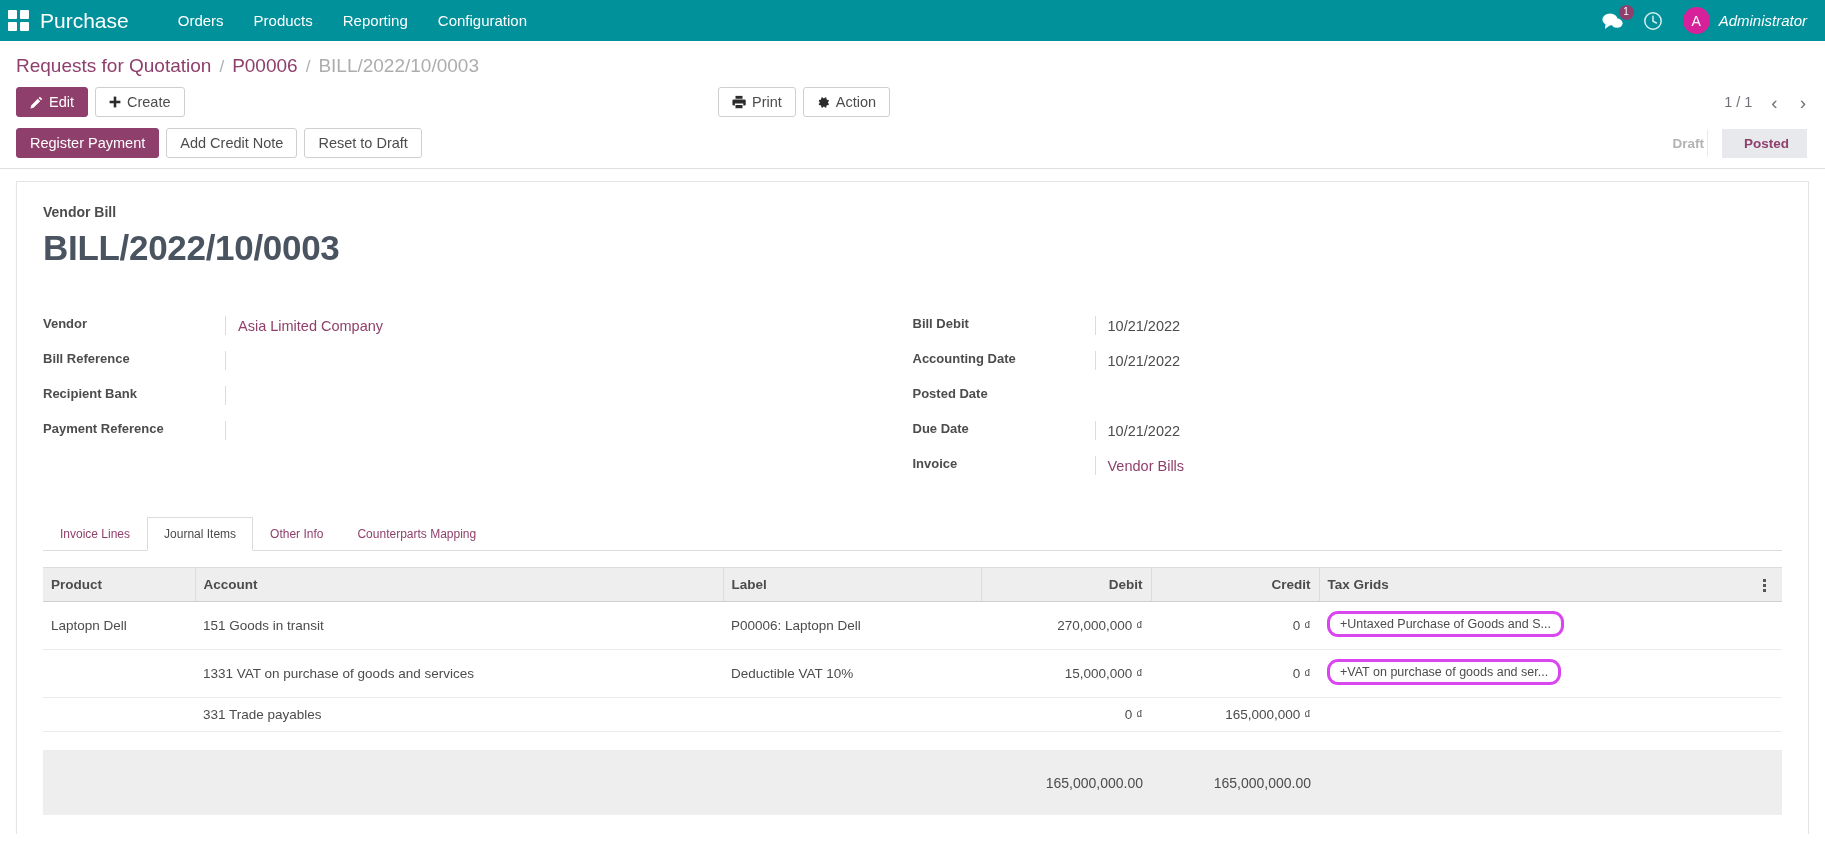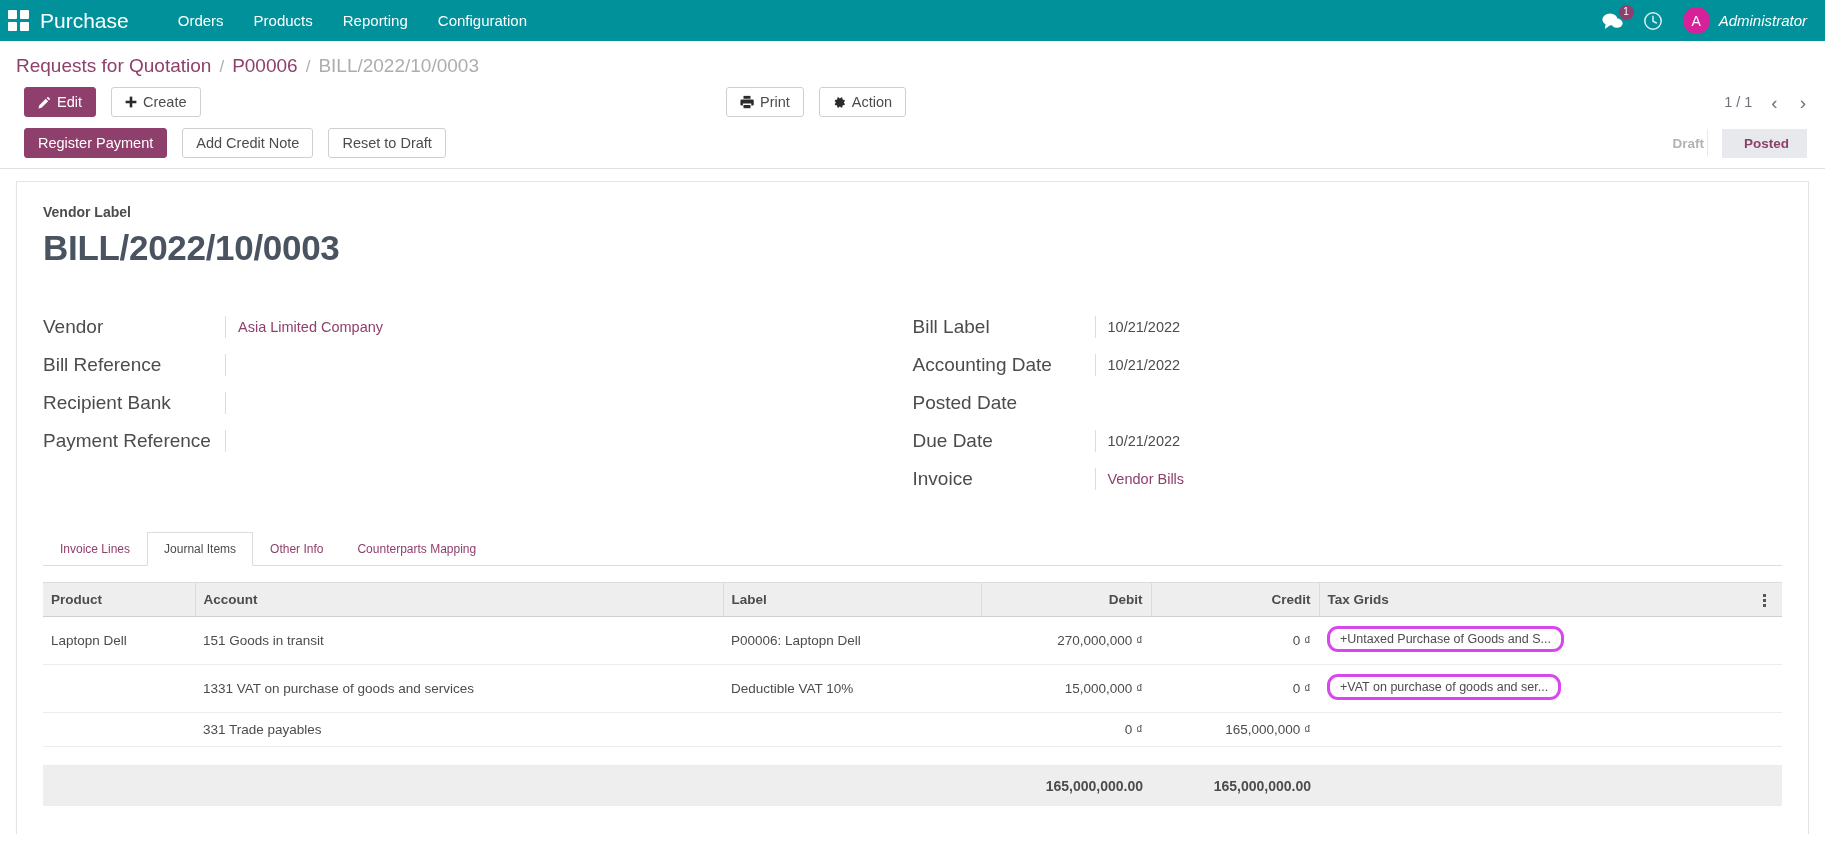--- a/index.html
+++ b/index.html
@@ -106,21 +106,20 @@
     border: 1px solid #cfcfcf;
     background: #ffffff;
     color: #4c4c4c;
     border-radius: 3px;
     cursor: pointer;
     display: inline-flex;
     align-items: center;
     gap: 6px;
     white-space: nowrap;
     font-family: "Liberation Sans", sans-serif;
-    margin-left: 8px;
   }
   .btn-primary {
     background: #8f3f6b;
     border-color: #8f3f6b;
     color: #ffffff;
   }
   .btn-group-left { display: flex; gap: 7px; }
   .btn-group-center {
     position: absolute;
     left: 718px;
@@ -215,22 +214,22 @@
     margin-bottom: 48px;
   }
 
   
   .form-groups { display: flex; gap: 0; margin-bottom: 26px; }
   .form-col { width: 50%; padding-right: 60px; }
   .f-row { display: flex; align-items: baseline; margin-bottom: 16px; min-height: 19px; }
   .f-label {
     width: 182px;
     flex: 0 0 182px;
-    font-size: 19px;
-    font-weight: normal;
+    font-size: 13px;
+    font-weight: bold;
     color: #4c4c4c;
   }
   .f-value {
     flex: 1;
     font-size: 14.5px;
     color: #4c4c4c;
     border-left: 1px solid #dcdcdc;
     padding-left: 12px;
     min-height: 19px;
     align-self: stretch;
@@ -300,23 +299,23 @@
     max-width: 100%;
     overflow: hidden;
     text-overflow: ellipsis;
     white-space: nowrap;
     line-height: 16px;
   }
   tfoot td {
     background: #eeeeee;
     border-top: 1px solid #dcdcdc;
     font-size: 14px;
-    font-weight: bold;
-    color: #4c4c4c;
-    padding: 12px 8px;
+    font-weight: normal;
+    color: #4c4c4c;
+    padding: 24px 8px;
     text-align: right;
     white-space: nowrap;
   }
   .dots-vert {
     display: inline-flex;
     flex-direction: column;
     gap: 2px;
     cursor: pointer;
     vertical-align: middle;
   }
@@ -419,21 +418,21 @@
   </div>
   <div class="status-steps">
     <div class="step inactive">Draft</div>
     <div class="step active">Posted</div>
   </div>
 </div>
 
 <div class="sheet-bg">
   <div class="sheet">
 
-    <div class="doc-subtitle">Vendor Label</div>
+    <div class="doc-subtitle">Vendor Bill</div>
     <div class="doc-title">BILL/2022/10/0003</div>
 
     <div class="form-groups">
 
       <div class="form-col">
         <div class="f-row">
           <div class="f-label">Vendor</div>
           <div class="f-value">
               <span class="f-link">Asia Limited Company</span>
             </div>
@@ -447,21 +446,21 @@
           <div class="f-value"></div>
         </div>
         <div class="f-row">
           <div class="f-label">Payment Reference</div>
           <div class="f-value"></div>
         </div>
       </div>
 
       <div class="form-col">
         <div class="f-row">
-          <div class="f-label">Bill Label</div>
+          <div class="f-label">Bill Debit</div>
           <div class="f-value">10/21/2022</div>
         </div>
         <div class="f-row">
           <div class="f-label">Accounting Date</div>
           <div class="f-value">10/21/2022</div>
         </div>
         <div class="f-row">
           <div class="f-label">Posted Date</div>
         </div>
         <div class="f-row">

